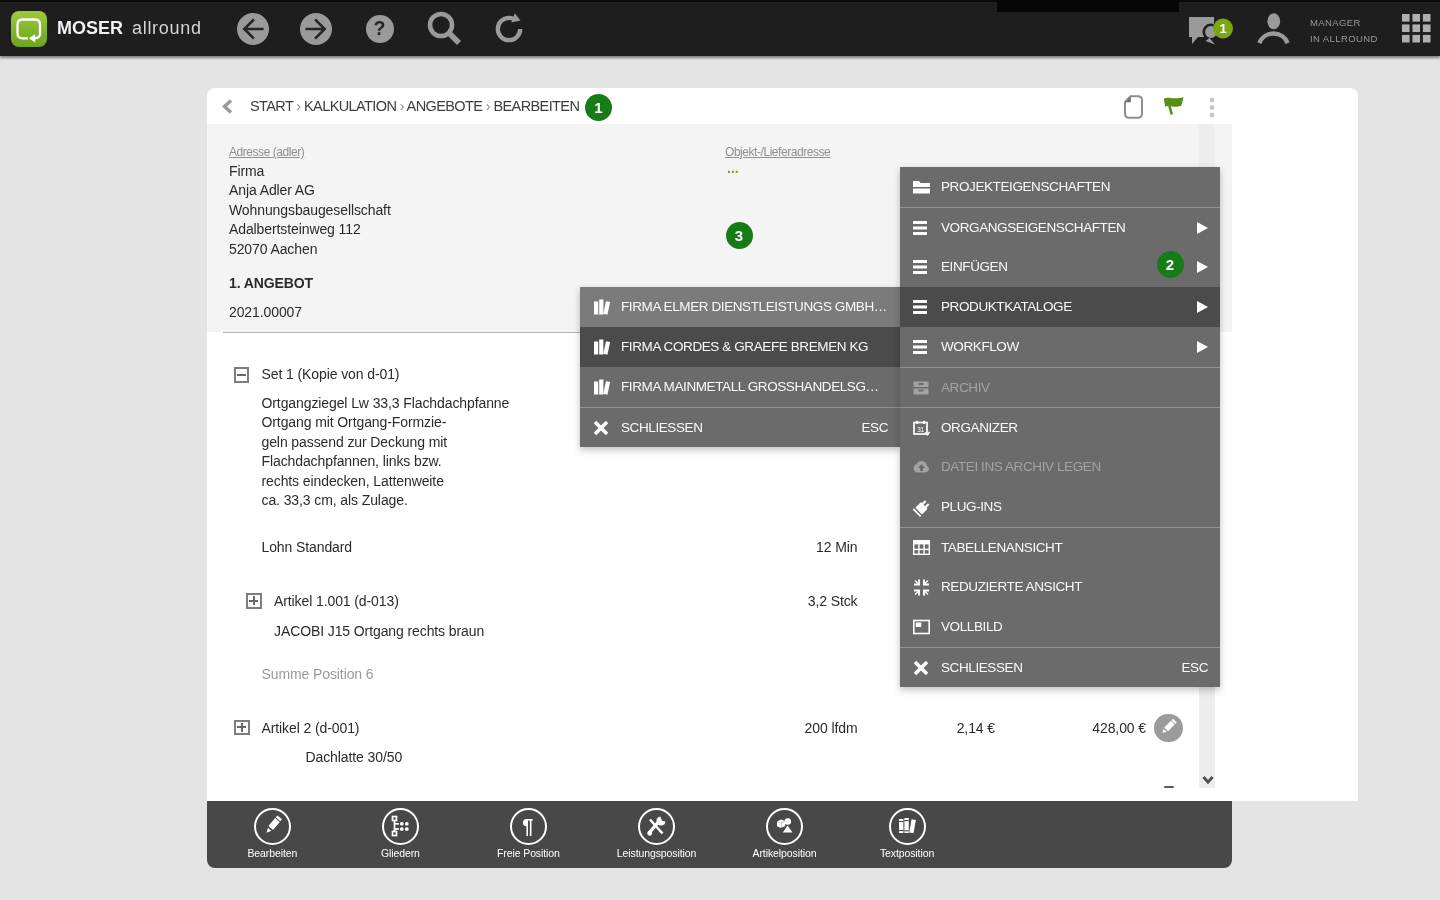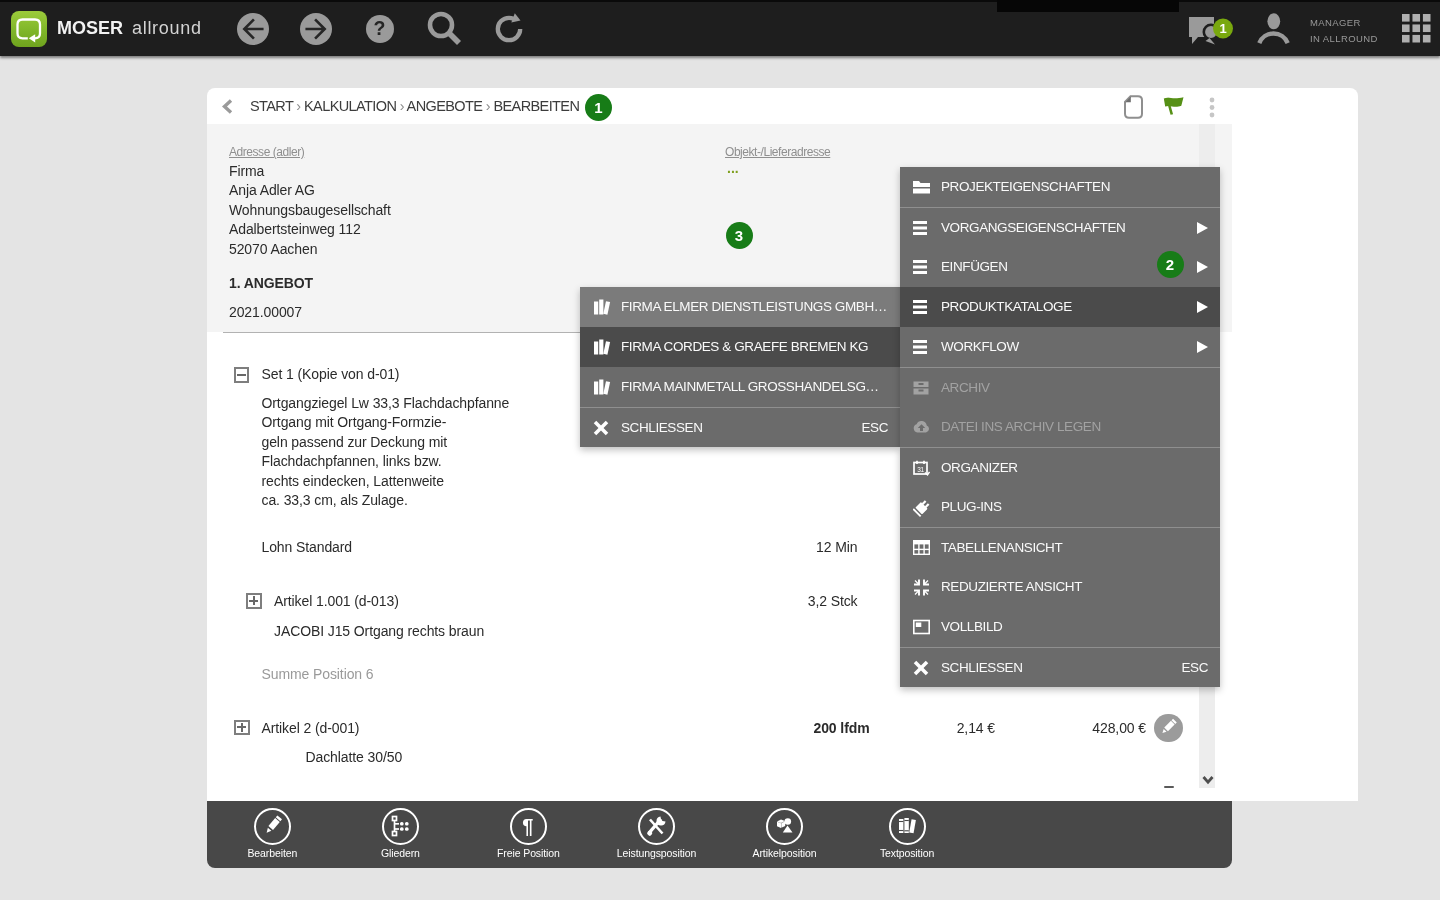--- a/index.html
+++ b/index.html
@@ -186,21 +186,21 @@
   <div class="abs body14" style="left:0; top:504px; width:650.5px; text-align:right;">3,2 Stck</div>
   <div class="abs body14" style="left:67px; top:533.5px;">JACOBI J15 Ortgang rechts braun</div>
   <div class="abs body14" style="left:54.5px; top:577px; color:#9a9a9a;">Summe Position 6</div>
   <div class="abs body14" style="left:0; top:577px; width:788px; text-align:right;">64,43 €</div>
   <div class="abs body14" style="left:0; top:577px; width:939px; text-align:right;">64,43 €</div>
   <div class="checkbox" style="left:27px; top:631.5px;">
       <i></i>
       <u></u>
     </div>
   <div class="abs body14" style="left:54.5px; top:630.5px;">Artikel 2 (d-001)</div>
-  <div class="abs body14" style="left:12px; top:630.5px; width:650.5px; text-align:right;font-weight:bold;">200 lfdm</div>
+  <div class="abs body14" style="left:0; top:630.5px; width:650.5px; text-align:right;">200 lfdm</div>
   <div class="abs body14" style="left:0; top:630.5px; width:788px; text-align:right;">2,14 €</div>
   <div class="abs body14" style="left:0; top:630.5px; width:939px; text-align:right;">428,00 €</div>
   <div class="abs body14" style="left:54.5px; top:660px;padding-left:44px;">Dachlatte 30/50</div>
 
   
   <div class="abs" style="left:947px; top:625.5px; width:28.5px; height:28.5px; border-radius:50%; background:#9b9b9b;">
     <svg width="28.5" height="28.5">
         <g transform="translate(13.5,14) rotate(45)">
           <rect x="-2.6" y="-7.5" width="5.2" height="9.5" fill="#fff"></rect>
           <rect x="-2.6" y="-10.5" width="5.2" height="2.2" fill="#fff"></rect>
@@ -341,39 +341,39 @@
           <g fill="#a2a2a2">
             <rect x="0.5" y="1.5" width="15" height="5.5"></rect>
             <rect x="0.5" y="8.5" width="15" height="6"></rect>
             <rect x="5.5" y="9.5" width="5" height="2" fill="#6b6b6b"></rect>
             <rect x="5.5" y="3" width="5" height="2" fill="#6b6b6b"></rect>
           </g>
         </svg>
       </span>
       <span class="lbl">ARCHIV</span>
     </div>
-  <div class="mrow dis">
-      <span class="micon" style="top:14px;">
-        <svg width="17" height="12">
-          <path d="M13.7 4.6 A 5.3 5.3 0 0 0 3.6 3.2 A 4.3 4.3 0 0 0 4.3 11.5 H13 A 3.6 3.6 0 0 0 13.7 4.6 Z M10 7 v3 H7 V7 H4.8 L8.5 3.2 L12.2 7 Z" fill="#a2a2a2"></path>
-        </svg>
-      </span>
-      <span class="lbl">DATEI INS ARCHIV LEGEN</span>
-    </div>
   <div class="mrow bt">
       <span class="micon">
         <svg width="17" height="17">
           <rect x="1" y="2.5" width="13" height="11.5" fill="none" stroke="#fff" stroke-width="1.7"></rect>
           <line x1="4" y1="0.8" x2="4" y2="4" stroke="#fff" stroke-width="1.7"></line>
           <line x1="11" y1="0.8" x2="11" y2="4" stroke="#fff" stroke-width="1.7"></line>
           <text x="7.5" y="11.5" font-family="Liberation Sans, sans-serif" font-size="6.5" fill="#fff" text-anchor="middle">31</text>
           <path d="M12 12.5 l2.5 2.5 l2-3" fill="none" stroke="#fff" stroke-width="1.4"></path>
         </svg>
       </span>
       <span class="lbl">ORGANIZER</span>
+    </div>
+  <div class="mrow dis">
+      <span class="micon" style="top:14px;">
+        <svg width="17" height="12">
+          <path d="M13.7 4.6 A 5.3 5.3 0 0 0 3.6 3.2 A 4.3 4.3 0 0 0 4.3 11.5 H13 A 3.6 3.6 0 0 0 13.7 4.6 Z M10 7 v3 H7 V7 H4.8 L8.5 3.2 L12.2 7 Z" fill="#a2a2a2"></path>
+        </svg>
+      </span>
+      <span class="lbl">DATEI INS ARCHIV LEGEN</span>
     </div>
   <div class="mrow">
       <span class="micon">
         <svg width="19" height="19">
           <g transform="rotate(45 9 9)" fill="#fff">
             <rect x="4" y="5.5" width="9.5" height="8" rx="1"></rect>
             <rect x="5.5" y="1.5" width="2.2" height="4.5"></rect>
             <rect x="9.8" y="1.5" width="2.2" height="4.5"></rect>
             <rect x="3.5" y="15" width="10.5" height="1.8"></rect>
           </g>

